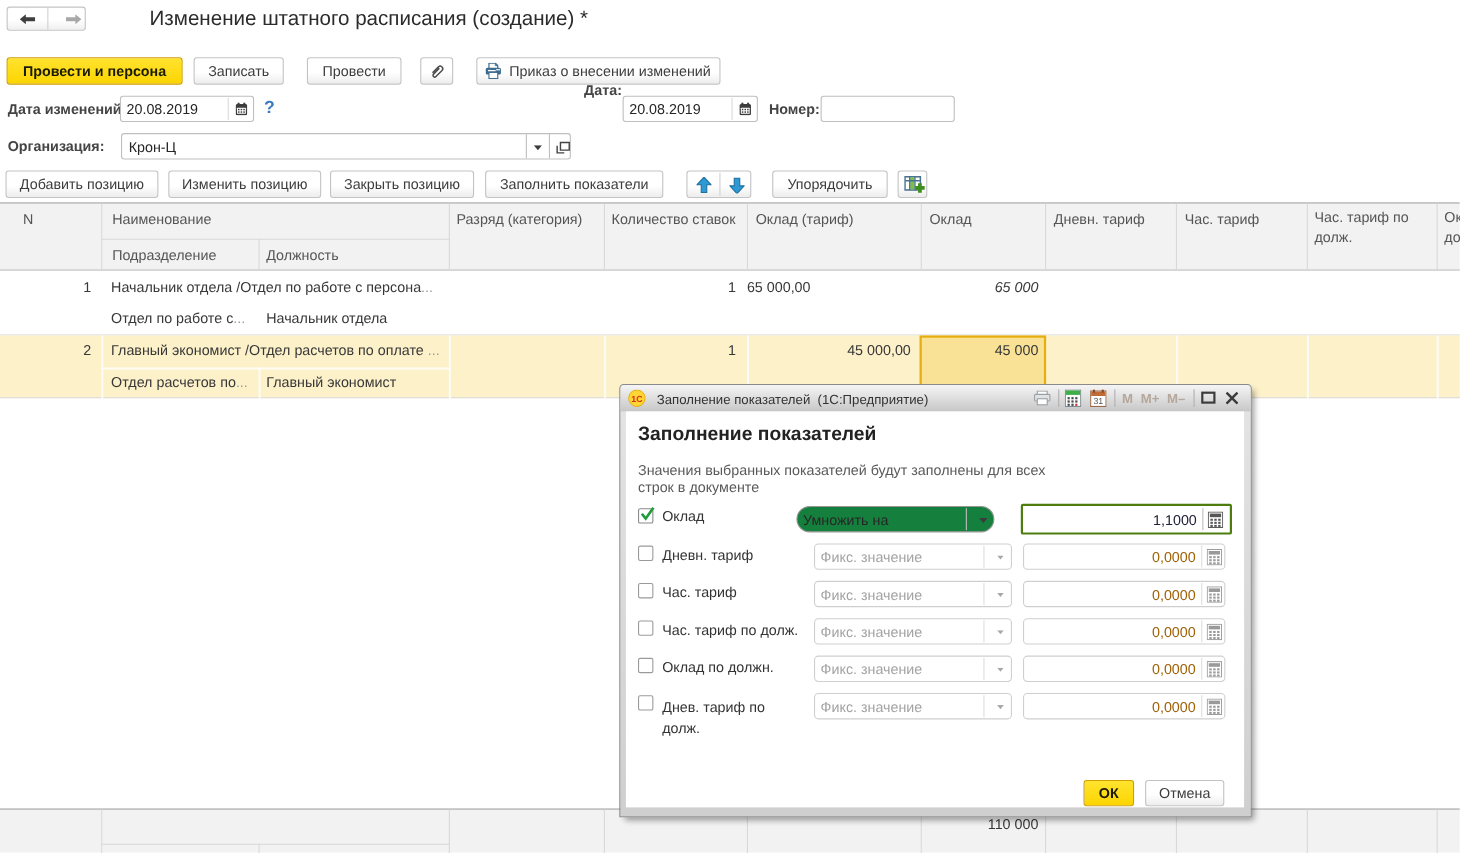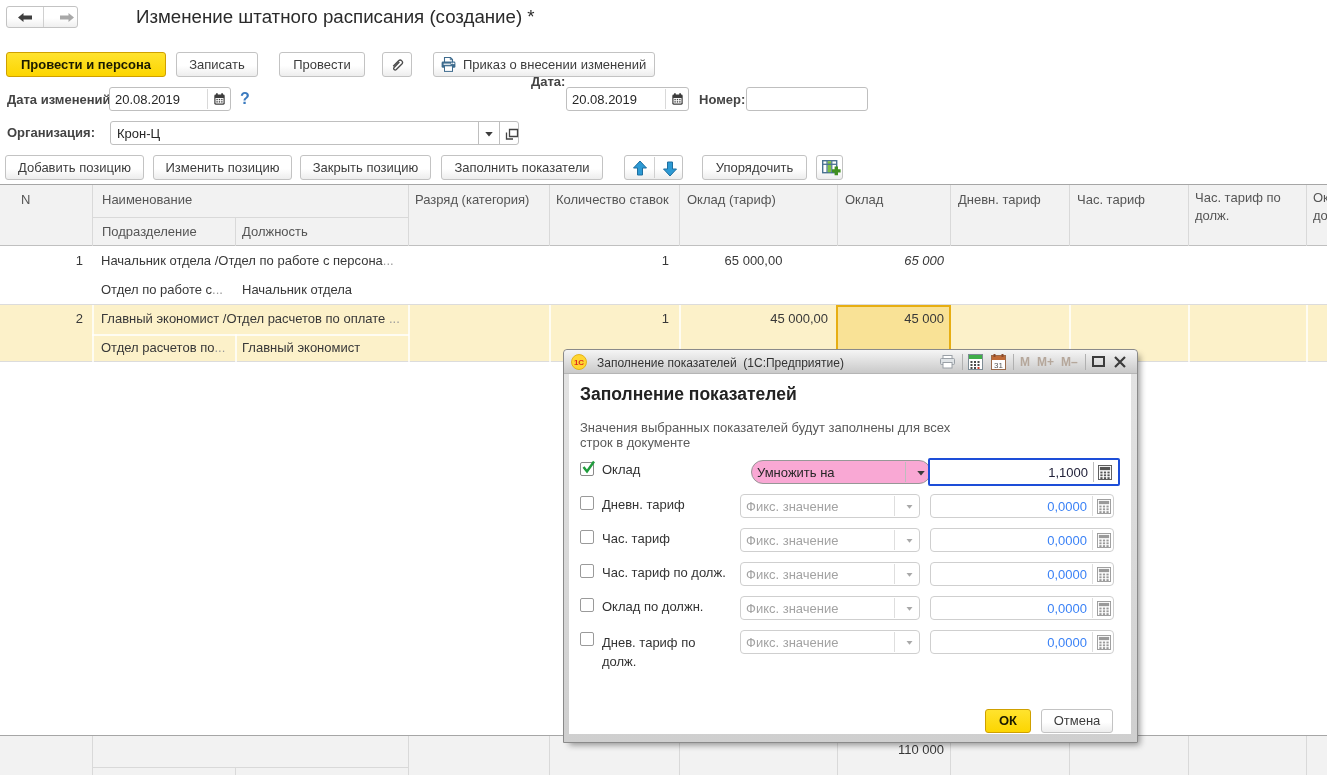--- a/index.html
+++ b/index.html
@@ -19,21 +19,21 @@
 .row-d .cb { position:absolute; left:11px; top:2px; width:14px; height:14px;
   border:1px solid #9a9a9a; border-radius:2px; background:#fff; }
 .row-d .rl { position:absolute; left:33px; top:3px; font-size:13px; color:#333; white-space:nowrap; }
 .row-d .dd { position:absolute; left:171px; top:0; width:180px; height:24px;
   border:1px solid #cfcfcf; border-radius:4px; background:#fff; }
 .row-d .dt { position:absolute; left:5px; top:4px; font-size:13px; color:#a3a3a3; }
 .row-d .dv { position:absolute; left:153px; top:1px; width:1px; height:20px; background:#dedede; }
 .row-d .da { position:absolute; left:165px; top:10px; }
 .row-d .ni { position:absolute; left:361px; top:0; width:184px; height:24px;
   border:1px solid #cfcfcf; border-radius:4px; background:#fff; }
-.row-d .nt { position:absolute; left:0; top:4px; width:156px; text-align:right; font-size:13px; color:#3b82f6; }
+.row-d .nt { position:absolute; left:0; top:4px; width:156px; text-align:right; font-size:13px; color:#a16207; }
 .row-d .nv { position:absolute; left:161px; top:1px; width:1px; height:20px; background:#dedede; }
 .row-d .nc { position:absolute; left:166px; top:4px; }
 </style>
 </head>
 <body>
 
 <div class="abs" style="left:6px;top:6px;width:72px;height:22px;border:1px solid #c3c3c3;border-radius:3px;background:linear-gradient(#ffffff 55%,#efefef);">
   <div class="abs" style="left:36px;top:0;width:1px;height:20px;background:#d0d0d0;"></div>
   <svg class="abs" style="left:11px;top:6px;" width="14" height="9" viewBox="0 0 14 9">
     <path d="M5.5 0 L5.5 2.6 L14 2.6 L14 6.4 L5.5 6.4 L5.5 9 L0 4.5 Z" fill="#3f3f3f"></path>
@@ -174,21 +174,21 @@
   <div class="abs" style="left:1195px;top:4px;width:100px;line-height:18px;">Час. тариф по долж.</div>
   <div class="abs" style="left:1313px;top:4px;width:60px;line-height:18px;">Оклад по долж.</div>
 </div>
 
 <div class="abs" style="left:0;top:247px;width:1327px;height:58px;border-bottom:1px solid #dcdcdc;font-size:13px;color:#383838;">
   <div class="abs" style="left:0;top:6px;width:83px;text-align:right;">1</div>
   <div class="abs" style="left:101px;top:6px;">Начальник отдела /Отдел по работе с персона<span style="color:#9b9b9b;">...</span></div>
   <div class="abs" style="left:101px;top:35px;">Отдел по работе с<span style="color:#9b9b9b;">...</span></div>
   <div class="abs" style="left:242px;top:35px;">Начальник отдела</div>
   <div class="abs" style="left:549px;top:6px;width:120px;text-align:right;">1</div>
-  <div class="abs" style="left:679px;top:6px;width:149px;text-align:center;">65 000,00</div>
+  <div class="abs" style="left:679px;top:6px;width:149px;text-align:left;">65 000,00</div>
   <div class="abs" style="left:837px;top:6px;width:107px;text-align:right;font-style:italic;">65 000</div>
 </div>
 
 <div class="abs" style="left:0;top:305px;width:1327px;height:57px;background:#fcf1c9;border-bottom:1px solid #dcdcdc;font-size:13px;color:#383838;">
   <div class="abs" style="left:92px;top:0;width:2px;height:57px;background:rgba(255,255,255,0.75);"></div>
   <div class="abs" style="left:408px;top:0;width:2px;height:57px;background:rgba(255,255,255,0.75);"></div>
   <div class="abs" style="left:549px;top:0;width:2px;height:57px;background:rgba(255,255,255,0.75);"></div>
   <div class="abs" style="left:679px;top:0;width:2px;height:57px;background:rgba(255,255,255,0.75);"></div>
   <div class="abs" style="left:1069px;top:0;width:2px;height:57px;background:rgba(255,255,255,0.75);"></div>
   <div class="abs" style="left:1188px;top:0;width:2px;height:57px;background:rgba(255,255,255,0.75);"></div>
@@ -273,28 +273,28 @@
   <div class="abs" style="left:5px;top:24px;width:562px;height:360px;background:#fff;overflow:hidden;">
     <div class="abs" style="left:11px;top:10px;font-size:17.5px;font-weight:bold;color:#222;">Заполнение показателей</div>
     <div class="abs" style="left:11px;top:47px;font-size:13px;color:#5a5a5a;line-height:14.5px;">Значения выбранных показателей будут заполнены для всех<br>строк в документе</div>
 
     <div class="abs" style="left:11px;top:88px;width:14px;height:14px;border:1px solid #8a8a8a;border-radius:2px;background:#fff;">
       <svg class="abs" style="left:1px;top:-3px;" width="14" height="15" viewBox="0 0 14 15">
           <path d="M1.5 7 L5 11.5 L12 1.5" fill="none" stroke="#1f9c3c" stroke-width="2.4"></path>
         </svg>
     </div>
     <div class="abs" style="left:33px;top:88px;font-size:13px;color:#333;">Оклад</div>
-    <div class="abs" style="left:182px;top:86px;width:180px;height:24px;border:1px solid #979797;border-radius:12px;background:#f9a8d4;">
+    <div class="abs" style="left:155px;top:86px;width:180px;height:24px;border:1px solid #979797;border-radius:12px;background:#15803d;">
       <div class="abs" style="left:5px;top:4px;font-size:13px;color:#262626;">Умножить на</div>
       <div class="abs" style="left:153px;top:1px;width:1px;height:20px;background:#bdbdbd;"></div>
       <svg class="abs" style="left:165px;top:10px;" width="8" height="5" viewBox="0 0 9 6">
           <path d="M0 0 L9 0 L4.5 5.5 Z" fill="#3c3c3c"></path>
         </svg>
     </div>
-    <div class="abs" style="left:359px;top:84px;width:192px;height:28px;border:2px solid #1d4ed8;border-radius:2px;background:#fff;">
+    <div class="abs" style="left:359px;top:84px;width:192px;height:28px;border:2px solid #4d7c0f;border-radius:2px;background:#fff;">
       <div class="abs" style="left:0px;top:5px;width:158px;text-align:right;font-size:13px;color:#22223a;">1,1000</div>
       <div class="abs" style="left:163px;top:2px;width:1px;height:20px;background:#bdbdbd;"></div>
       <svg class="abs" style="left:168px;top:5px;" width="14" height="15" viewBox="0 0 15 16">
         <rect x="0.5" y="0.5" width="14" height="15" fill="#fff" stroke="#555"></rect>
         <rect x="2" y="2" width="11" height="3.5" fill="#555"></rect>
         <g fill="#555">
             <rect x="2.5" y="7" width="2.4" height="2"></rect>
             <rect x="6.3" y="7" width="2.4" height="2"></rect>
             <rect x="10.1" y="7" width="2.4" height="2"></rect>
         <rect x="2.5" y="10" width="2.4" height="2"></rect>

